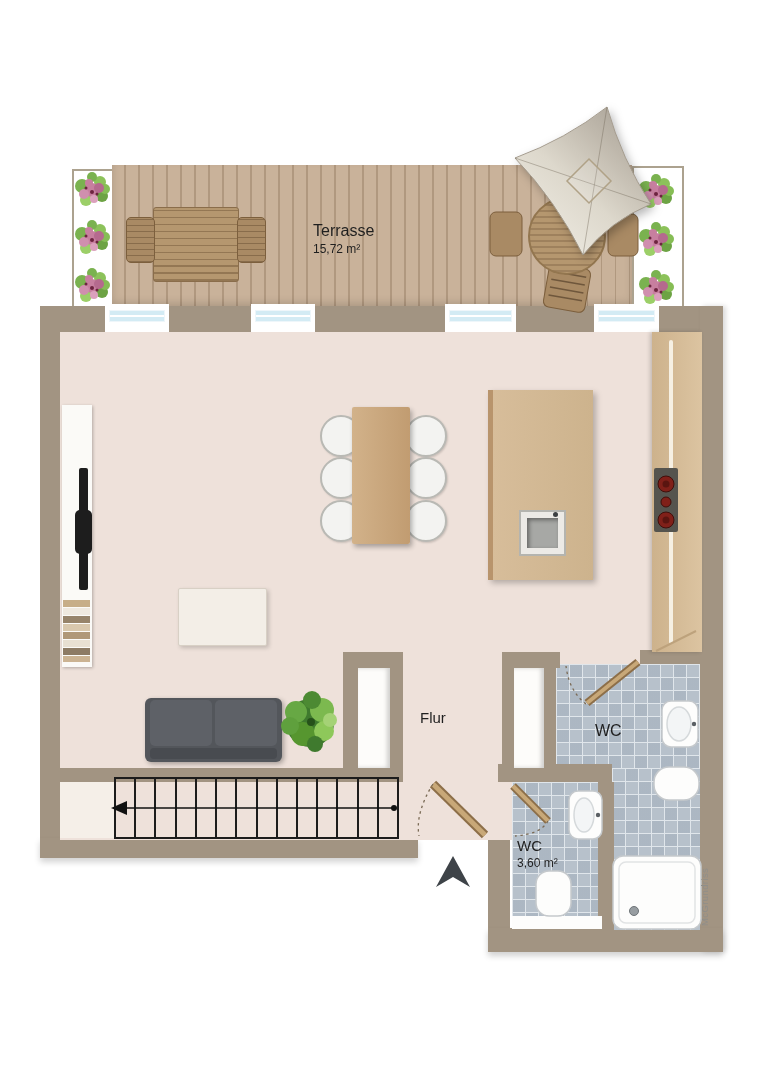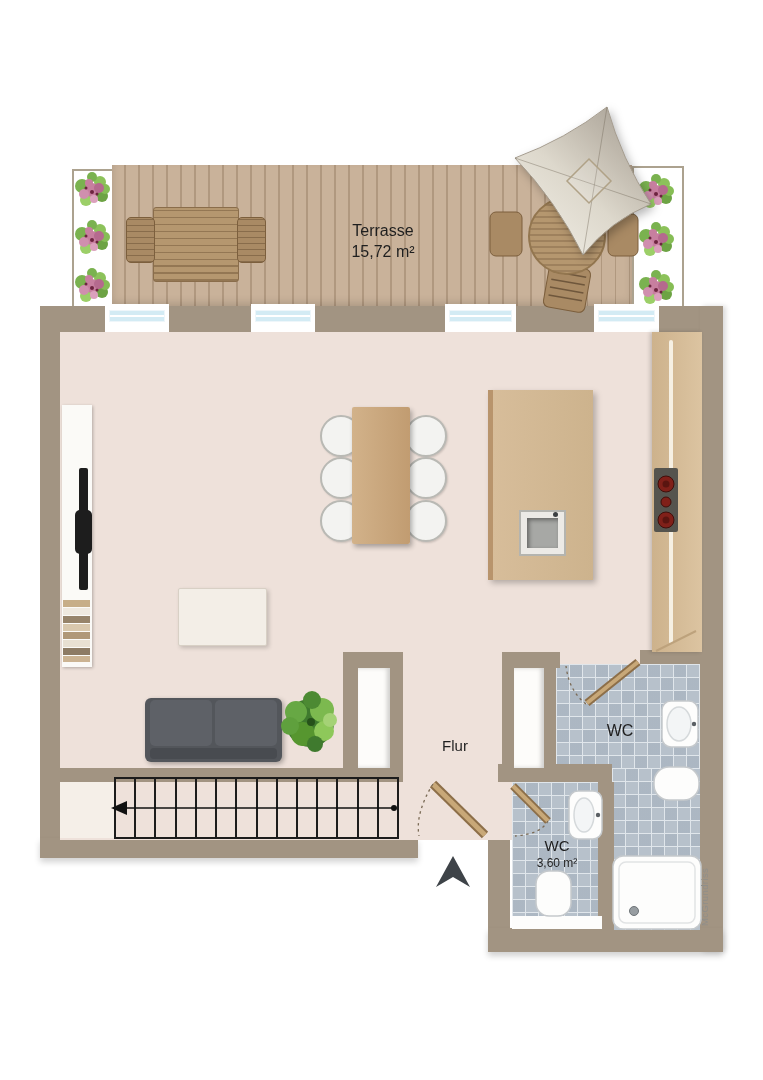--- a/index.html
+++ b/index.html
@@ -47,23 +47,23 @@
   .dot{position:absolute;background:#3c3f42;border-radius:50%;}
   .counter{position:absolute;background:linear-gradient(90deg,#cdb28c,#dcc4a1);
     box-shadow:-2px 0 4px rgba(0,0,0,.18);}
   .groove{position:absolute;background:#f6f0e3;border-radius:3px;}
   .cooktop{position:absolute;background:#55544e;border-radius:2px;}
   .ttable{position:absolute;background:#b5976f;border:1px solid #8a6d4b;border-radius:3px;
     background-image:repeating-linear-gradient(0deg,rgba(70,45,20,.30) 0 1.5px,transparent 1.5px 7px);}
   .tchair{position:absolute;background:#a98a64;border:1px solid #7c5f3d;border-radius:5px;
     background-image:repeating-linear-gradient(0deg,rgba(50,30,10,.28) 0 1.5px,transparent 1.5px 6px);}
   
-  .room-label{position:absolute;text-align:center;color:#1f1f1f;line-height:1.3;z-index:9;}
+  .room-label{position:absolute;color:#1f1f1f;line-height:1.3;z-index:9;}
   .room-label .nm{font-size:16px;}
-  .room-label .ar{font-size:16px;}
+  .room-label .ar{font-size:12px;}
   .lbl-sm .nm{font-size:15px;}
   .lbl-sm .ar{font-size:12px;}
   .watermark{position:absolute;writing-mode:vertical-rl;transform:rotate(180deg);
     font-size:9.5px;color:#8f8e8a;letter-spacing:.4px;z-index:9;}
   .overlay{position:absolute;left:0;top:0;z-index:7;pointer-events:none;}
   .shadowed{filter:drop-shadow(3px 4px 5px rgba(0,0,0,.28));}
 </style>
 </head>
 <body>
 
@@ -270,21 +270,21 @@
       <circle cx="394" cy="808" r="3" fill="#111"></circle>
     </g>
 
     <polygon points="436,887 453,856 470,887 453,877" fill="#3e4348"></polygon>
   </svg>
 
   <div class="room-label" style="left:313px;top:221px;width:140px;">
     <div class="nm">Terrasse</div>
     <div class="ar">15,72 m²</div>
   </div>
-  <div class="room-label lbl-sm" style="left:420px;top:736px;width:70px;">
+  <div class="room-label lbl-sm" style="left:420px;top:708px;width:70px;">
     <div class="nm">Flur</div>
   </div>
   <div class="room-label" style="left:595px;top:721px;width:50px;">
     <div class="nm">WC</div>
   </div>
   <div class="room-label lbl-sm" style="left:517px;top:836px;width:80px;">
     <div class="nm">WC</div>
     <div class="ar">3,60 m²</div>
   </div>
   <div class="watermark" style="left:699px;top:866px;height:60px;">McGrundriss</div>

